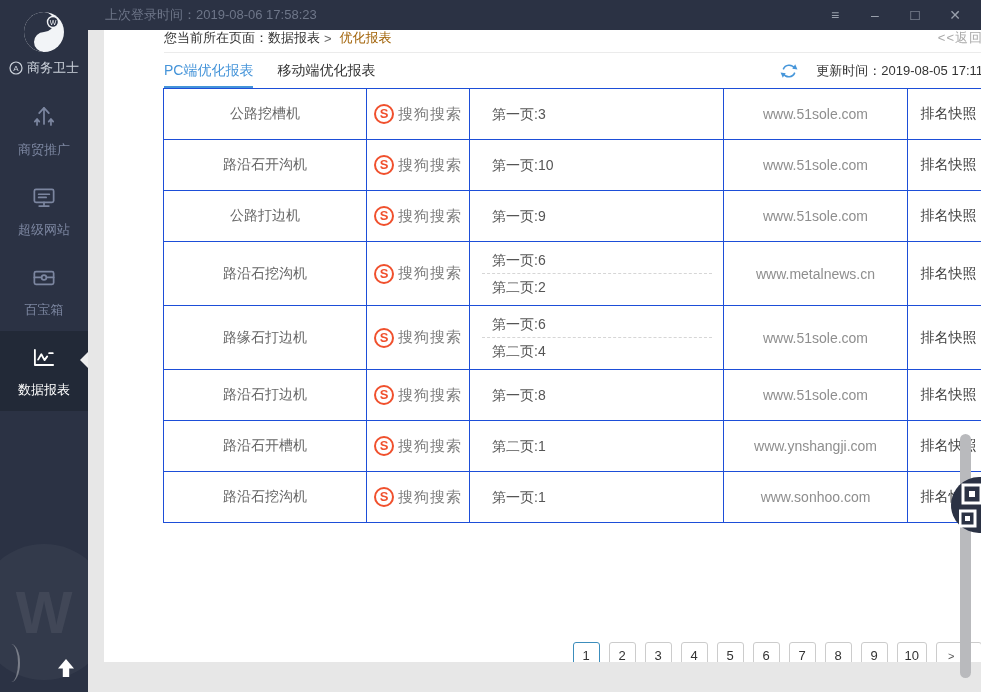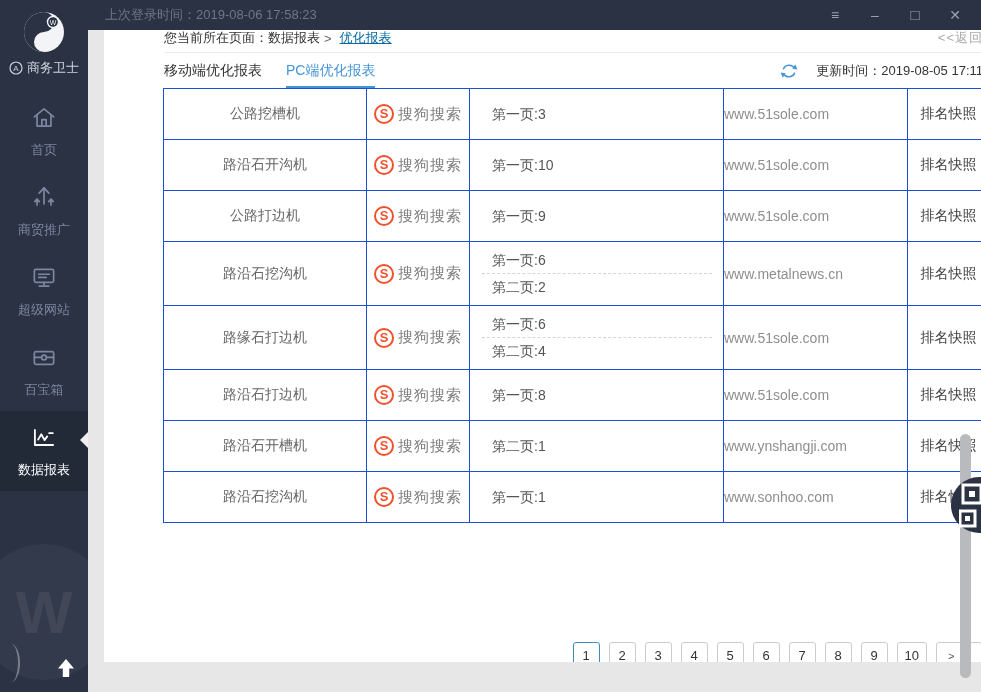--- a/index.html
+++ b/index.html
@@ -40,21 +40,21 @@
   .side-arc { position:absolute; left:2px; bottom:10px; width:18px; height:38px;
     border-right:2px solid rgba(255,255,255,0.35); border-radius:50%; pointer-events:none; }
   .up-arrow { position:absolute; right:10px; bottom:8px; cursor:pointer; }
 
   
   .panel { position:absolute; left:104px; top:24px; width:895px; height:638px;
     background:#fff; overflow:hidden; z-index:3;padding-left:44px; }
 
   .breadcrumb-row { height:29px; margin:0 16px; border-bottom:1px solid #ebebeb;
     display:flex; align-items:center; font-size:13px; color:#333; }
-  .crumb-current { color:#0369a1; margin-left:4px; cursor:pointer;text-decoration:underline; }
+  .crumb-current { color:#a16207; margin-left:4px; cursor:pointer; }
   .crumb-sep { margin:0 4px; color:#666; }
   .back-link { margin-left:auto; color:#a9a9a9; letter-spacing:1px; cursor:pointer; }
 
   .tabs-row { height:35px; margin:0 16px; display:flex; align-items:stretch; }
   .tab { display:flex; align-items:center; font-size:14px; color:#333;
     border-bottom:2px solid transparent; cursor:pointer; padding-top:2px; }
   .tab.active { color:#4594d9; border-bottom-color:#4594d9; }
   .tab + .tab { margin-left:24px; }
   .refresh-area { margin-left:auto; display:flex; align-items:center; gap:18px; }
   .refresh-icon { cursor:pointer; display:flex; }
@@ -62,21 +62,21 @@
 
   
   table.report { margin-left:15px; border-collapse:collapse; table-layout:fixed;
     width:826px; }
   table.report td { border:1px solid #1d4ed8; font-size:14px; vertical-align:middle; }
   tr.h1 td { height:51px; }
   tr.h2 td { height:64px; }
   .c-kw { text-align:center; color:#666; }
   .c-eng { text-align:center; }
   .c-rank { padding-left:22px; color:#555; }
-  .c-site { color:#8e8e8e; }
+  .c-site { text-align:center; color:#8e8e8e; }
   .c-snap { text-align:center; color:#404040; cursor:pointer; }
   .sogou { display:inline-flex; align-items:center; gap:4px; }
   .sogou-s { width:20px; height:20px; border:2px solid #f0502d; border-radius:50%;
     color:#f0502d; font-weight:bold; font-size:13px; line-height:16px; text-align:center;
     display:inline-block; }
   .sogou-t { color:#7f7f7f; font-size:15px; letter-spacing:1px; }
   .rank-line { line-height:20px; }
   .rank-divider { border-top:1px dashed #d6d6d6; width:230px; margin:3px 0 3px -10px; }
 
   
@@ -125,30 +125,20 @@
         <text x="7" y="10" font-size="8" fill="#ccd2db" text-anchor="middle" font-family="Liberation Sans, sans-serif">A</text>
       </svg>
     </span>
     <span>商务卫士</span>
   </div>
 
   <div class="nav">
     <div class="nav-item">
       <span class="nav-icon">
         <svg width="30" height="30" viewBox="0 0 28 28" fill="none" stroke="currentColor" stroke-width="1.6" stroke-linecap="round" stroke-linejoin="round">
-          <path d="M5 13 L14 5.5 L23 13"></path>
-            <path d="M7.5 11.5 V21.5 H20.5 V11.5"></path>
-            <path d="M12 21.5 V15.5 H16 V21.5"></path>
-        </svg>
-      </span>
-      <span class="nav-label">首页</span>
-    </div>
-    <div class="nav-item">
-      <span class="nav-icon">
-        <svg width="30" height="30" viewBox="0 0 28 28" fill="none" stroke="currentColor" stroke-width="1.6" stroke-linecap="round" stroke-linejoin="round">
           <path d="M14 4.5 V19.5 M14 4.5 L9.5 9.5 M14 4.5 L18.5 9.5"></path>
           <path d="M7.5 15 V20.5 M7.5 15 L5.4 17.4 M7.5 15 L9.6 17.4"></path>
           <path d="M20.5 15 V20.5 M20.5 15 L18.4 17.4 M20.5 15 L22.6 17.4"></path>
         </svg>
       </span>
       <span class="nav-label">商贸推广</span>
     </div>
     <div class="nav-item">
       <span class="nav-icon">
         <svg width="30" height="30" viewBox="0 0 28 28" fill="none" stroke="currentColor" stroke-width="1.6" stroke-linecap="round" stroke-linejoin="round">
@@ -198,22 +188,22 @@
 
   <div class="breadcrumb-row">
     <span>您当前所在页面：</span>
     <span>数据报表</span>
     <span class="crumb-sep">&gt;</span>
     <span class="crumb-current">优化报表</span>
     <span class="back-link">&lt;&lt;返回</span>
   </div>
 
   <div class="tabs-row">
+    <span class="tab active">PC端优化报表</span>
     <span class="tab">移动端优化报表</span>
-    <span class="tab active">PC端优化报表</span>
     <span class="refresh-area">
       <span class="refresh-icon">
         <svg width="18" height="18" viewBox="0 0 20 20">
           <path d="M3.6 8.2 A7 7 0 0 1 16.3 7.2" fill="none" stroke="#4696da" stroke-width="1.7"></path>
           <polygon points="16.9,2.6 19.4,8.3 13.7,7.5" fill="#4696da"></polygon>
           <path d="M16.4 11.8 A7 7 0 0 1 3.7 12.8" fill="none" stroke="#4696da" stroke-width="1.7"></path>
           <polygon points="3.1,17.4 0.6,11.7 6.3,12.5" fill="#4696da"></polygon>
         </svg>
       </span>
       <span class="update-time">更新时间：2019-08-05 17:11</span>

